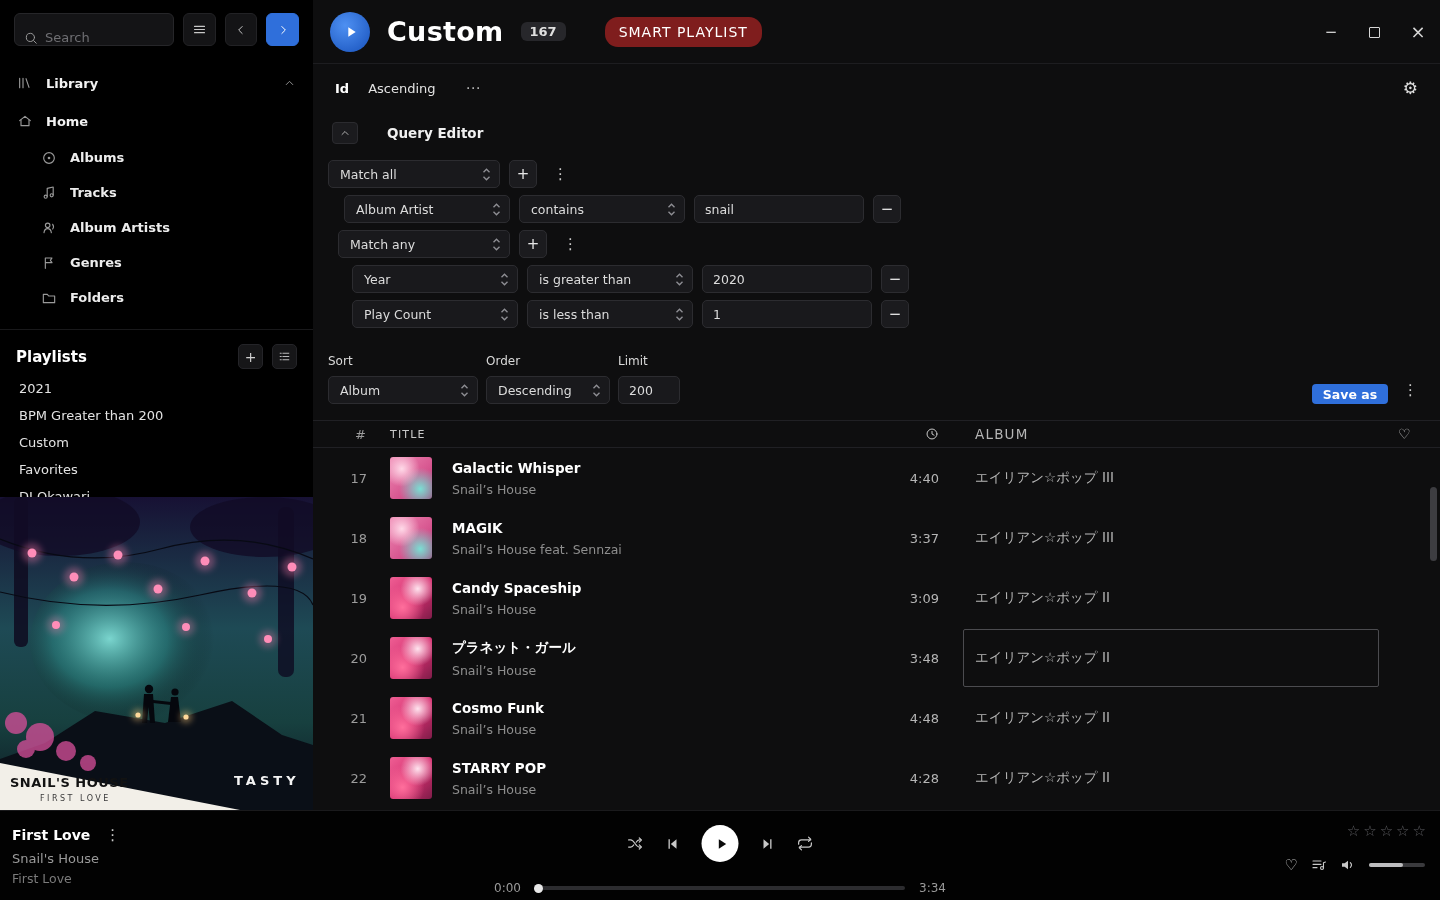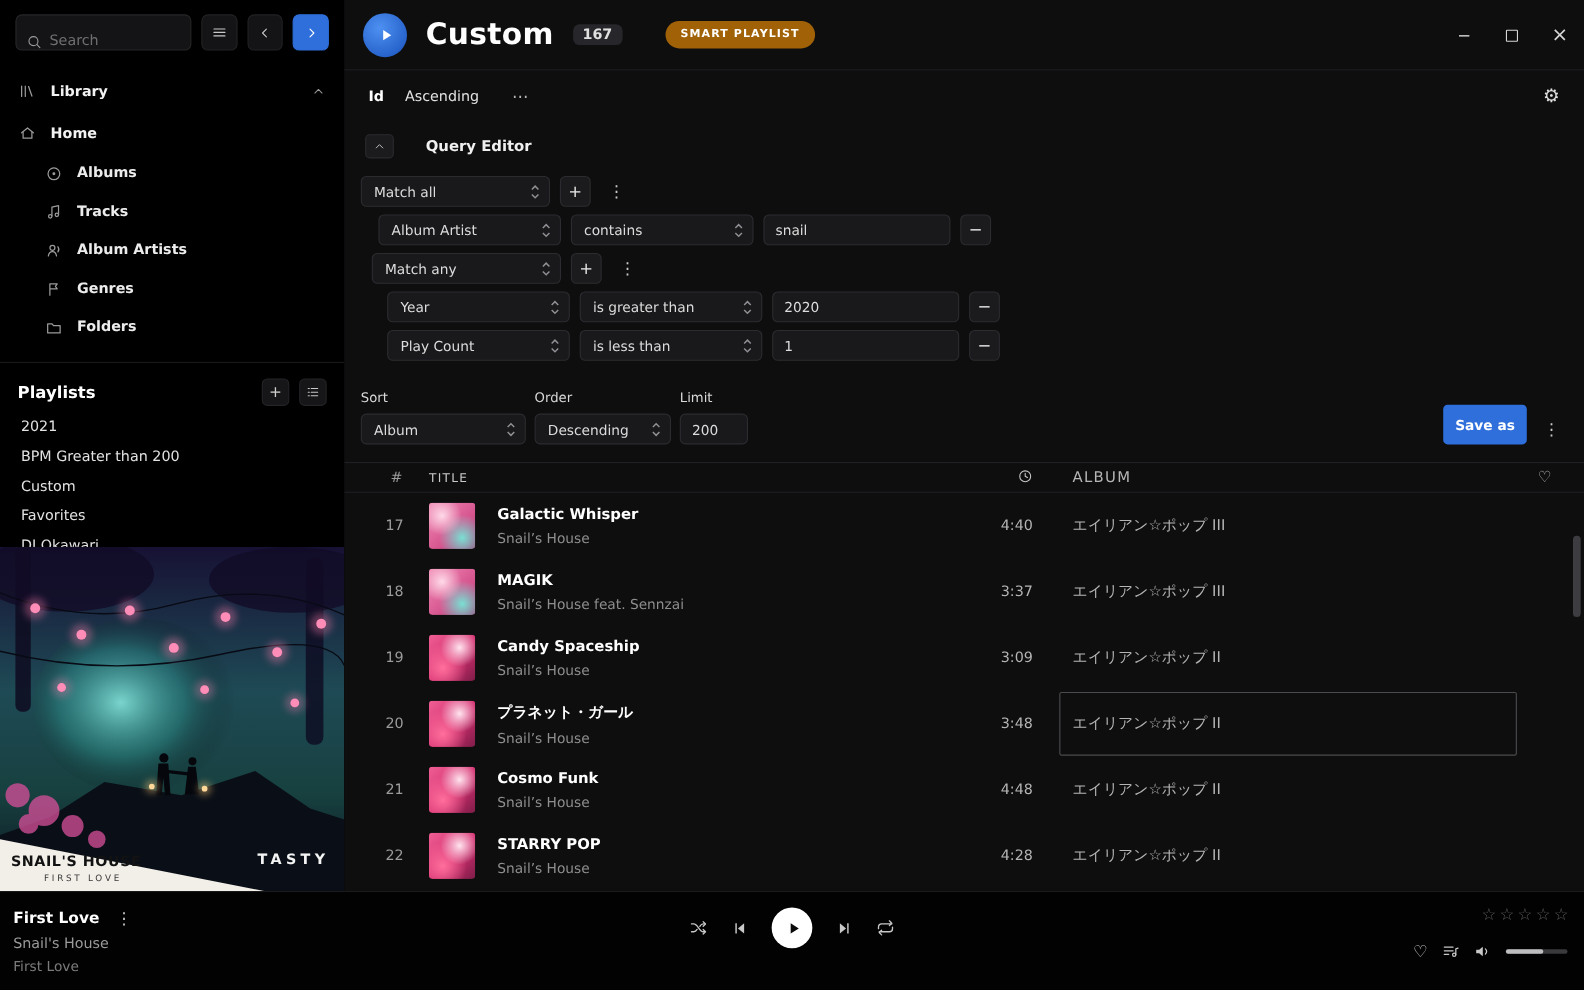--- a/index.html
+++ b/index.html
@@ -46,21 +46,21 @@
   .main { position:absolute; left:313px; top:0; width:1127px; height:810px; background:#0e0e0f; overflow:hidden; }
   .main-header { height:64px; border-bottom:1px solid #1d1d20; display:flex; align-items:center;
     padding:0 17px; gap:17px; position:relative; }
   .play-circle { width:40px; height:40px; border-radius:50%; flex:0 0 40px;
     background:radial-gradient(circle at 38% 34%, #4e90f2, #2561c9 75%); display:flex;
     align-items:center; justify-content:center; cursor:pointer; }
   .play-circle svg { margin-left:2px; }
   .page-title { font-size:27px; font-weight:bold; letter-spacing:0.3px; color:#fff; }
   .count-badge { background:#27272b; color:#e0e0e0; font-size:13px; font-weight:bold;
     padding:2px 9px; border-radius:6px; }
-  .type-badge { background:#a16207; color:#fff; font-size:10px; font-weight:bold; letter-spacing:1px;
+  .type-badge { background:#7f1d1d; color:#fff; font-size:14px; font-weight:normal; letter-spacing:1px;
     padding:7px 14px; border-radius:13px; margin-left:22px; }
   .win-controls { position:absolute; right:14px; top:0; height:64px; display:flex; align-items:center; gap:30px; }
   .win-btn { color:#d6d6d6; font-size:15px; width:16px; text-align:center; cursor:pointer; line-height:1; }
   .win-box { width:11px; height:11px; border:1.4px solid #d6d6d6; border-radius:1px; cursor:pointer; }
 
   .toolbar { height:48px; display:flex; align-items:center; padding:0 22px; }
   .sort-field { font-size:13px; font-weight:bold; color:#fff; }
   .sort-dir { font-size:13px; color:#e2e2e2; margin-left:19px; }
   .tb-dots { color:#b5b5b5; margin-left:30px; font-size:15px; cursor:pointer; }
   .gear { margin-left:auto; font-size:17px; color:#dedede; cursor:pointer; }
@@ -80,21 +80,21 @@
   .w172{width:172px} .w166{width:166px} .w170{width:170px} .w150{width:150px} .w124{width:124px} .w76{width:62px}
   .ind1{margin-left:16px} .ind2{margin-left:10px} .ind3{margin-left:24px}
   .plus-btn, .minus-btn { width:28px; height:28px; border-radius:5px; background:#1b1b1e; border:1px solid #2c2c30;
     color:#e6e6e6; font-size:15px; display:flex; align-items:center; justify-content:center; cursor:pointer; line-height:1; }
   .kebab { color:#c9c9c9; font-size:15px; padding:0 7px; cursor:pointer; }
 
   .sol-row { display:flex; align-items:flex-end; gap:8px; margin:26px 0 0 0; }
   .sol-field { display:flex; flex-direction:column; gap:8px; }
   .sol-field + .sol-field { margin-left:0; }
   .sol-label { font-size:12px; color:#d9d9d9; }
-  .save-btn { margin-left:auto; width:76px; height:36px; background:#2f6fdb; border:none; border-radius:4px;
+  .save-btn { margin-left:auto; width:76px; height:20px; background:#2f6fdb; border:none; border-radius:4px;
     color:#fff; font-size:12.5px; font-weight:bold; cursor:pointer; font-family:inherit; }
   .sol-kebab { padding-bottom:5px; }
 
   
   .table { margin-top:16px; }
   .grid { display:grid; grid-template-columns:64px 75px 1fr 70px 28px 420px 45px; align-items:center; }
   .thead { height:28px; border-top:1px solid #202024; border-bottom:1px solid #202024; }
   .th { font-size:11px; color:#c9c9c9; letter-spacing:1.2px; }
   .col-num { text-align:right; padding-right:10px; color:#9c9c9c; font-size:13px; }
   .col-thumb { padding-left:13px; }
@@ -628,20 +628,27 @@
       <span class="tbtn">
         <svg class="ic light" viewBox="0 0 24 24" width="17" height="17">
             <path d="M17 3l3 3-3 3"></path>
             <path d="M3 13v-2a4 4 0 0 1 4-4h13"></path>
             <path d="M7 21l-3-3 3-3"></path>
             <path d="M21 11v2a4 4 0 0 1-4 4H4"></path>
           </svg>
       </span>
     </div>
 
+    <div class="progress">
+      <span class="ptime" style="text-align:right;">0:00</span>
+      <div class="ptrack">
+        <div class="pknob"></div>
+      </div>
+      <span class="ptime r">3:34</span>
+    </div>
 
     <div class="stars">
       <span class="star">☆</span>
       <span class="star">☆</span>
       <span class="star">☆</span>
       <span class="star">☆</span>
       <span class="star">☆</span>
     </div>
 
     <div class="right-ctl">

